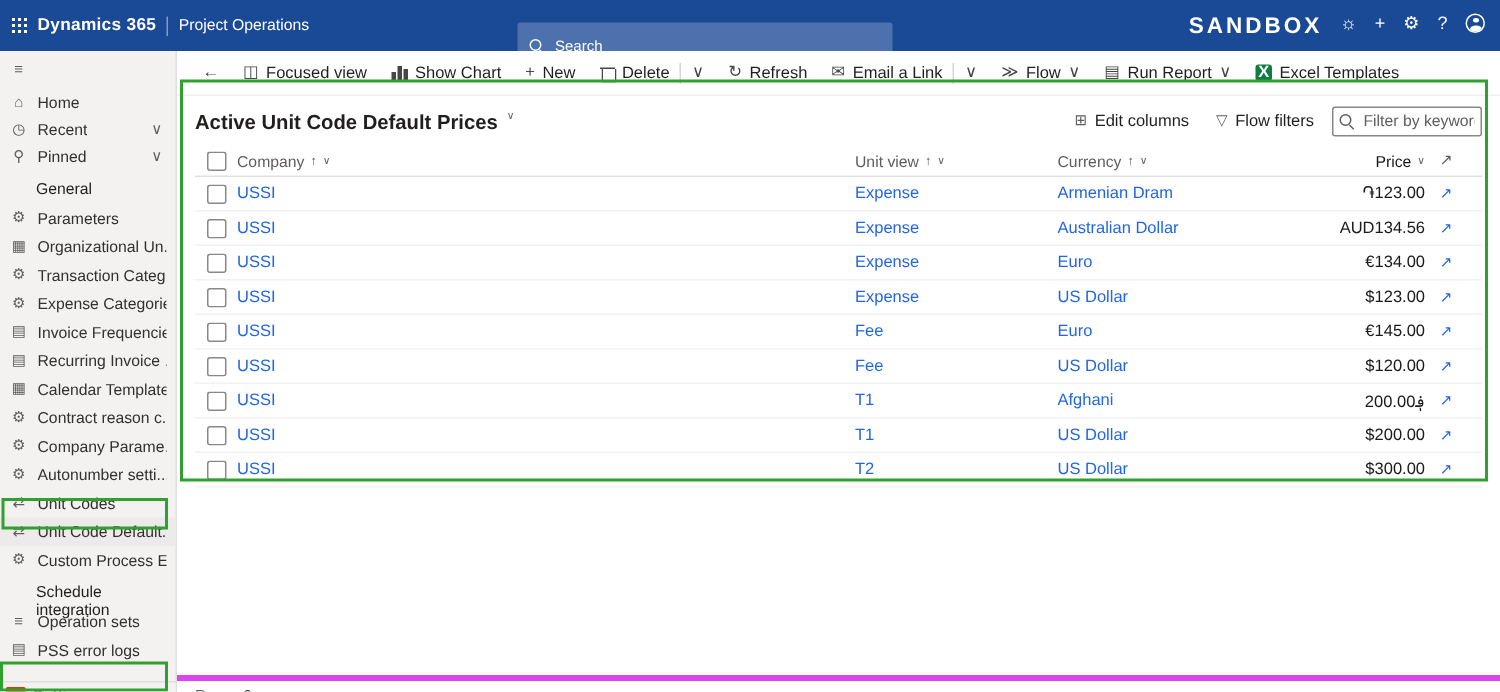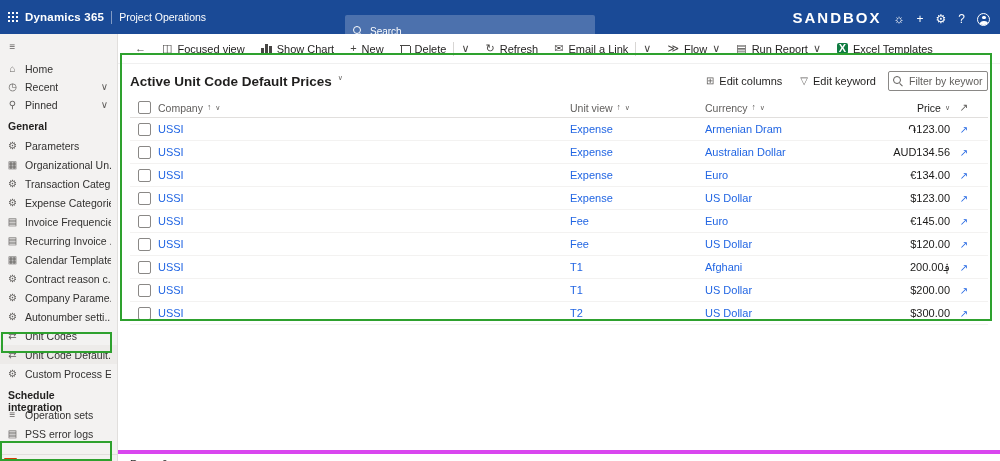--- a/index.html
+++ b/index.html
@@ -7,21 +7,21 @@
   body{font-family:"Liberation Sans",sans-serif;position:relative;background:#fff;color:#201f1e}
   button{font-family:inherit}
 
   
   .topbar{height:34px;background:#1A4A96;display:flex;align-items:center;position:relative;color:#fff}
   .tb-left{display:flex;align-items:center;gap:7px;padding-left:8px}
   .tb-brand{font-size:11.5px;font-weight:700;letter-spacing:.2px;cursor:pointer}
   .tb-divider{width:1px;height:13px;background:rgba(255,255,255,.45)}
   .tb-app{font-size:10.5px;cursor:pointer}
   .tb-search{position:absolute;left:345px;top:15px;width:250px;height:16px;background:rgba(255,255,255,.22);border-radius:2px;display:flex;align-items:center;gap:6px;padding:16px 8px;font-size:10px;color:#fff;cursor:text}
-  .tb-right{margin-left:auto;display:flex;align-items:flex-end;gap:12px;padding-right:10px}
+  .tb-right{margin-left:auto;display:flex;align-items:flex-start;gap:12px;padding-right:10px}
   .tb-env{font-size:15px;font-weight:600;letter-spacing:2px}
   .tb-iconbtn{background:none;border:0;color:#fff;padding:0;display:flex;align-items:center;cursor:pointer}
   .tb-iconbtn .ic{font-size:12px}
 
   
   .ic{display:inline-flex;align-items:center;justify-content:center;font-style:normal;line-height:1}
   .chev{font-size:7px;color:#605e5c}
   .ic-back-icon{font-size:13px}
   .ic-refresh-icon{font-size:12px}
   .ic-new-icon{font-size:13px}
@@ -46,21 +46,21 @@
   .ic-excel-icon::before{content:"X"}
 
   
   .shell{display:flex;height:439px}
   .sidebar{width:118px;flex:0 0 118px;background:#F3F2F1;border-right:1px solid #e1dfdd;position:relative;font-size:10.5px;color:#323130}
   .side-row{height:18px;display:flex;align-items:center;gap:6px;padding:0 6px;cursor:pointer}
   .side-row.hamburger{height:26px}
   .side-row .ic,.side-item .ic{width:13px;flex:0 0 13px;font-size:10px;color:#605e5c}
   .side-label{white-space:nowrap;overflow:hidden}
   .side-chev{margin-left:auto;font-size:6.5px;color:#605e5c}
-  .side-section-title{font-weight:700;color:#201f1e;padding:6px 8px 4px;line-height:12px;height:22px}
+  .side-section-title{font-weight:400;color:#201f1e;padding:6px 24px 4px;line-height:12px;height:22px}
   .side-item{height:19px;display:flex;align-items:center;gap:6px;padding:0 6px;cursor:pointer}
   .side-item.selected{background:#EDEBE9}
   .side-settings{position:absolute;bottom:0;left:0;right:0;height:19px;display:flex;align-items:center;gap:5px;padding:0 4px;background:#F3F2F1;border-top:1px solid #e1dfdd;font-weight:700;cursor:pointer}
   .tag{width:13px;height:12px;flex:0 0 13px;background:var(--red,#D83B01);color:#fff;font-size:8px;font-weight:700;display:flex;align-items:center;justify-content:center;border-radius:1px}
   .side-settings .chev{margin-left:auto;color:#323130}
 
   
   .main{flex:1;background:#fff;display:flex;flex-direction:column;min-width:0;position:relative}
   .cmdbar{height:30px;flex:0 0 30px;display:flex;align-items:center;padding:0 10px;border-bottom:1px solid #f0f0f0}
   .cmd-left{display:flex;align-items:center;gap:2px}
@@ -292,21 +292,21 @@
           <span class="view-title">Active Unit Code Default Prices</span>
           <span class="ic chev ic-chevron-down-icon">∨</span>
         </div>
         <div class="view-actions">
           <button class="ghost">
             <span class="ic ic-edit-columns-icon">⊞</span>
             <span>Edit columns</span>
           </button>
           <button class="ghost">
             <span class="ic ic-edit-filters-icon">▽</span>
-            <span>Edit keyword</span>
+            <span>Flow filters</span>
           </button>
           <div class="filter-box">
             <span class="ic ic-search-icon"></span>
             <input placeholder="Filter by keyword" style="">
           </div>
         </div>
       </div>
 
       <div class="grid">
         <div class="g-head">

